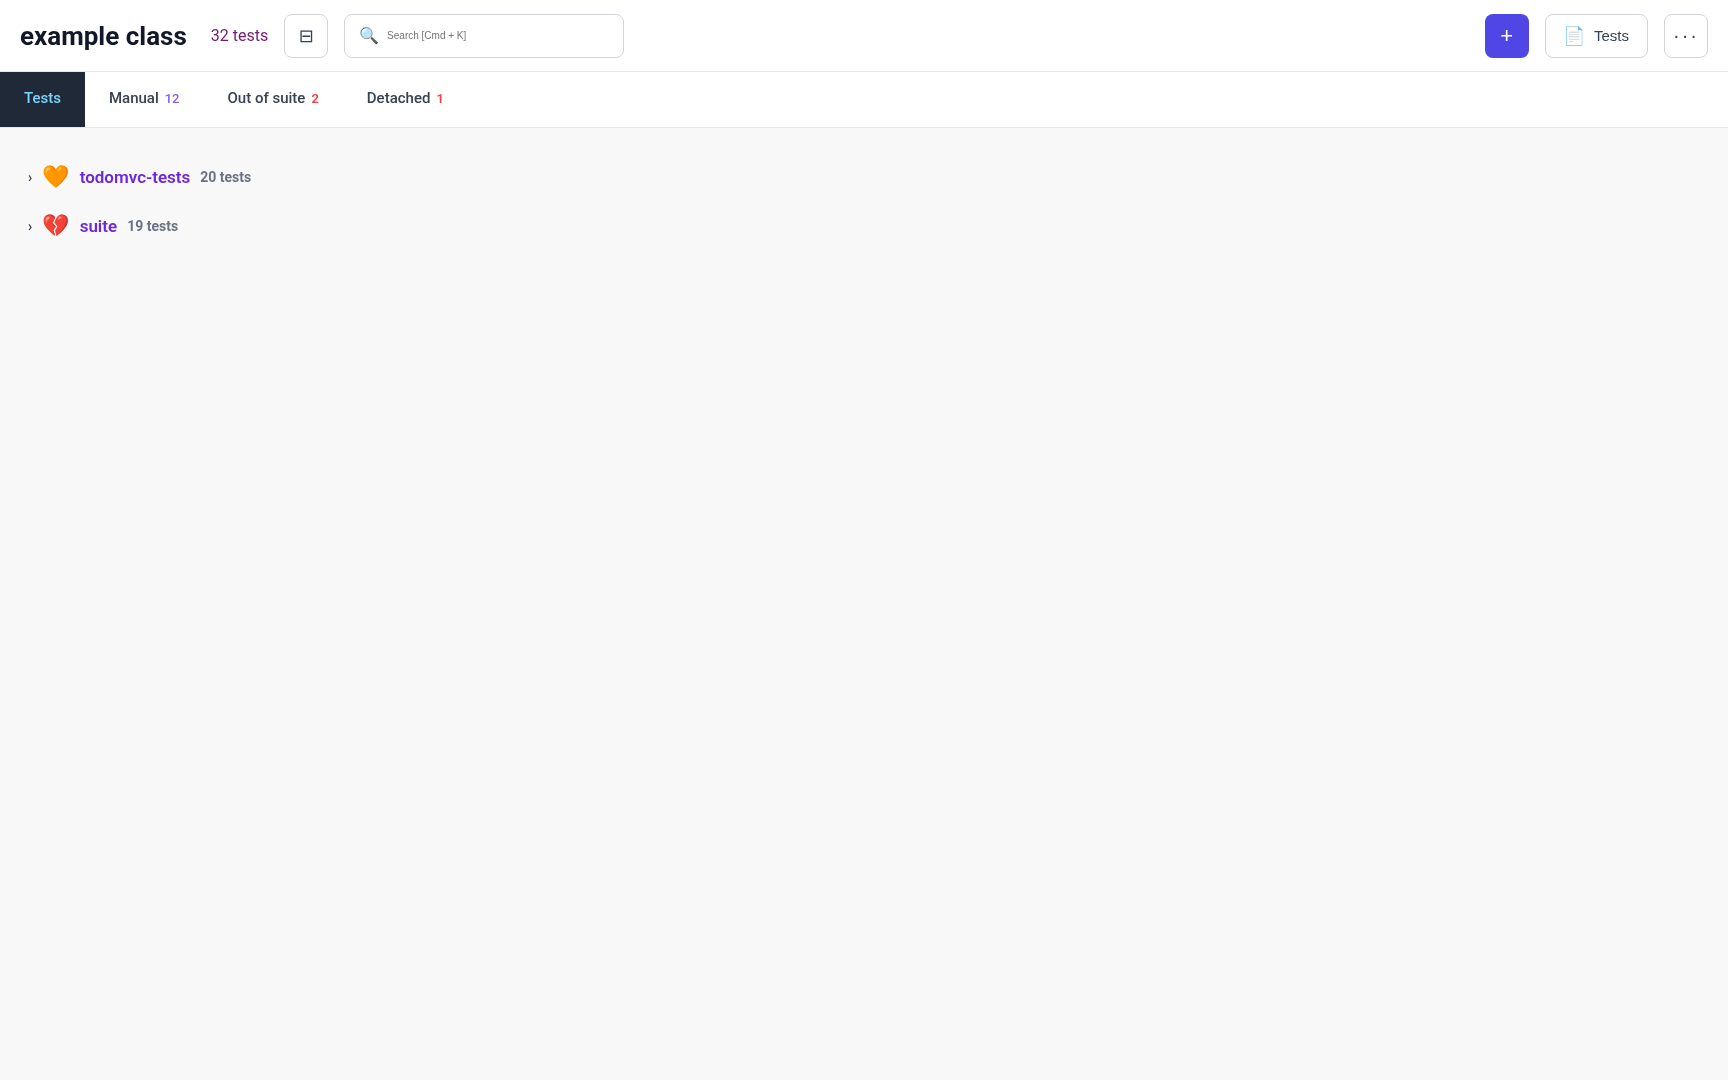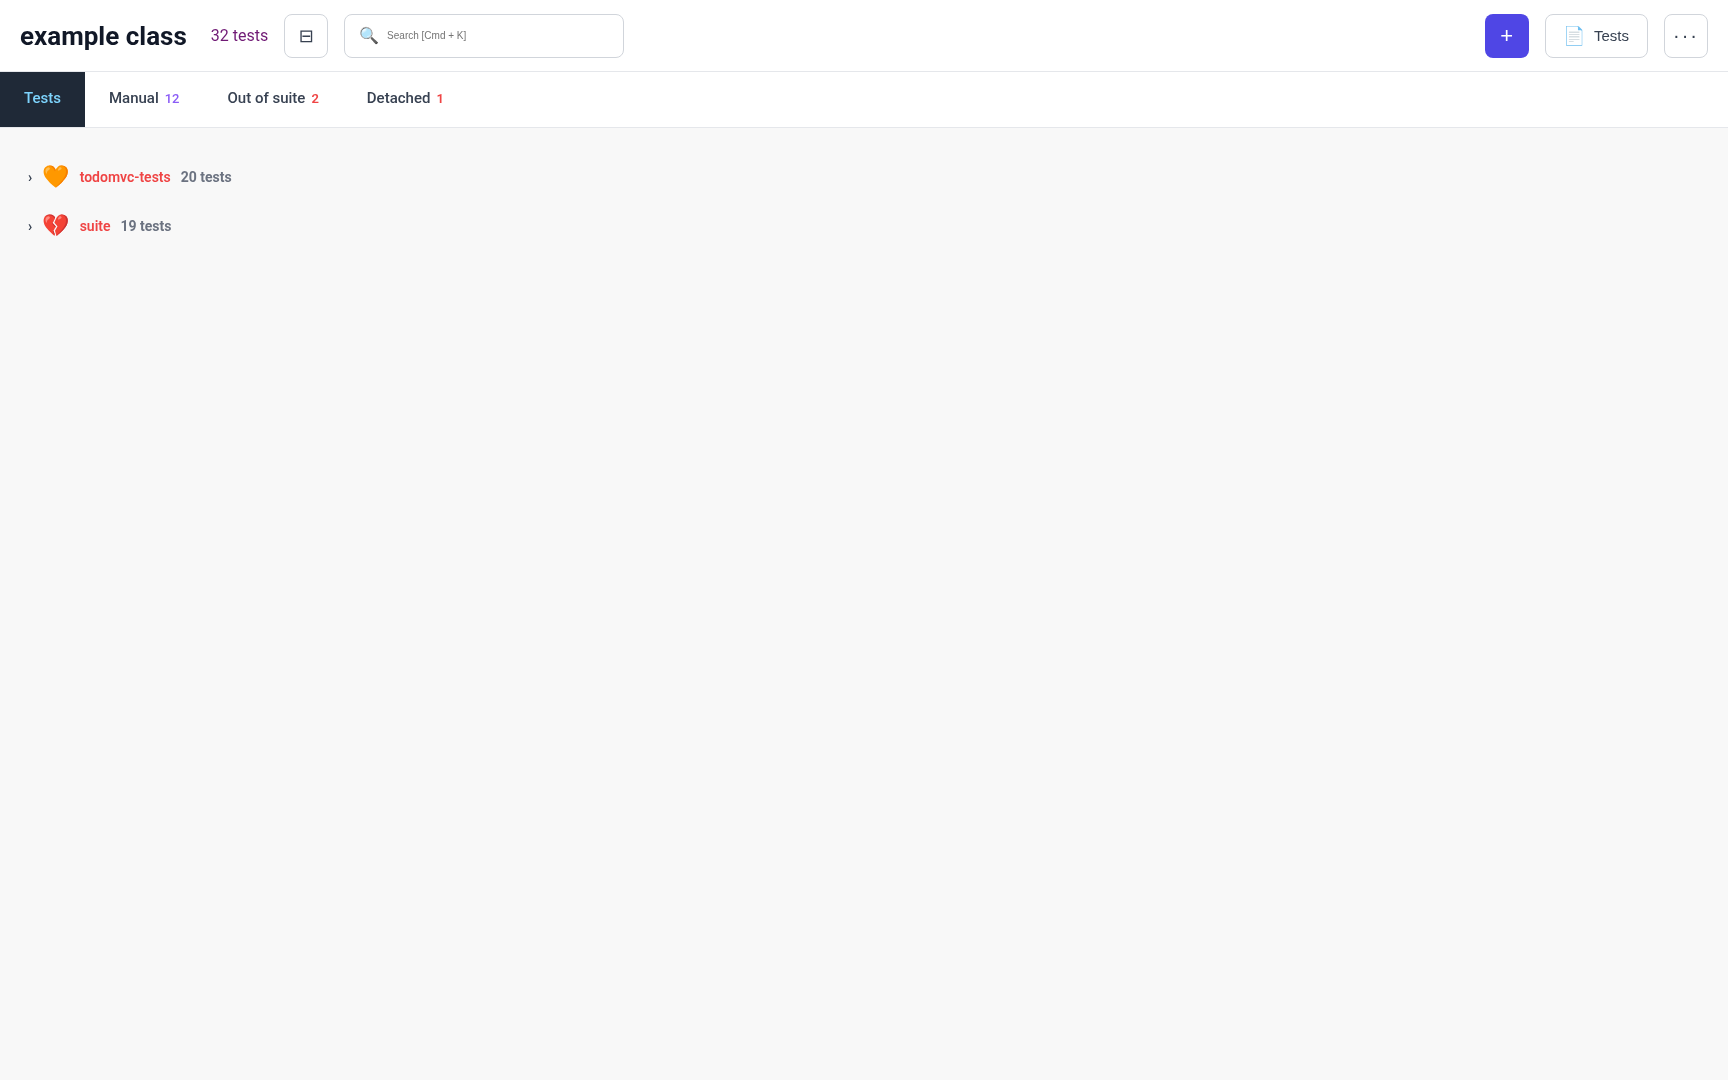--- a/index.html
+++ b/index.html
@@ -192,23 +192,23 @@
       color: #374151;
       font-size: 14px;
       font-weight: 700;
     }
 
     .suite-emoji {
       font-size: 22px;
     }
 
     .suite-name {
-      font-size: 14px;
+      font-size: 17px;
       font-weight: 600;
-      color: #ef4444;
+      color: #6d28d9;
     }
 
     .suite-tests-count {
       font-size: 14px;
       color: #6b7280;
       font-weight: 700;
     }
   </style>
 </head>
 <body>

